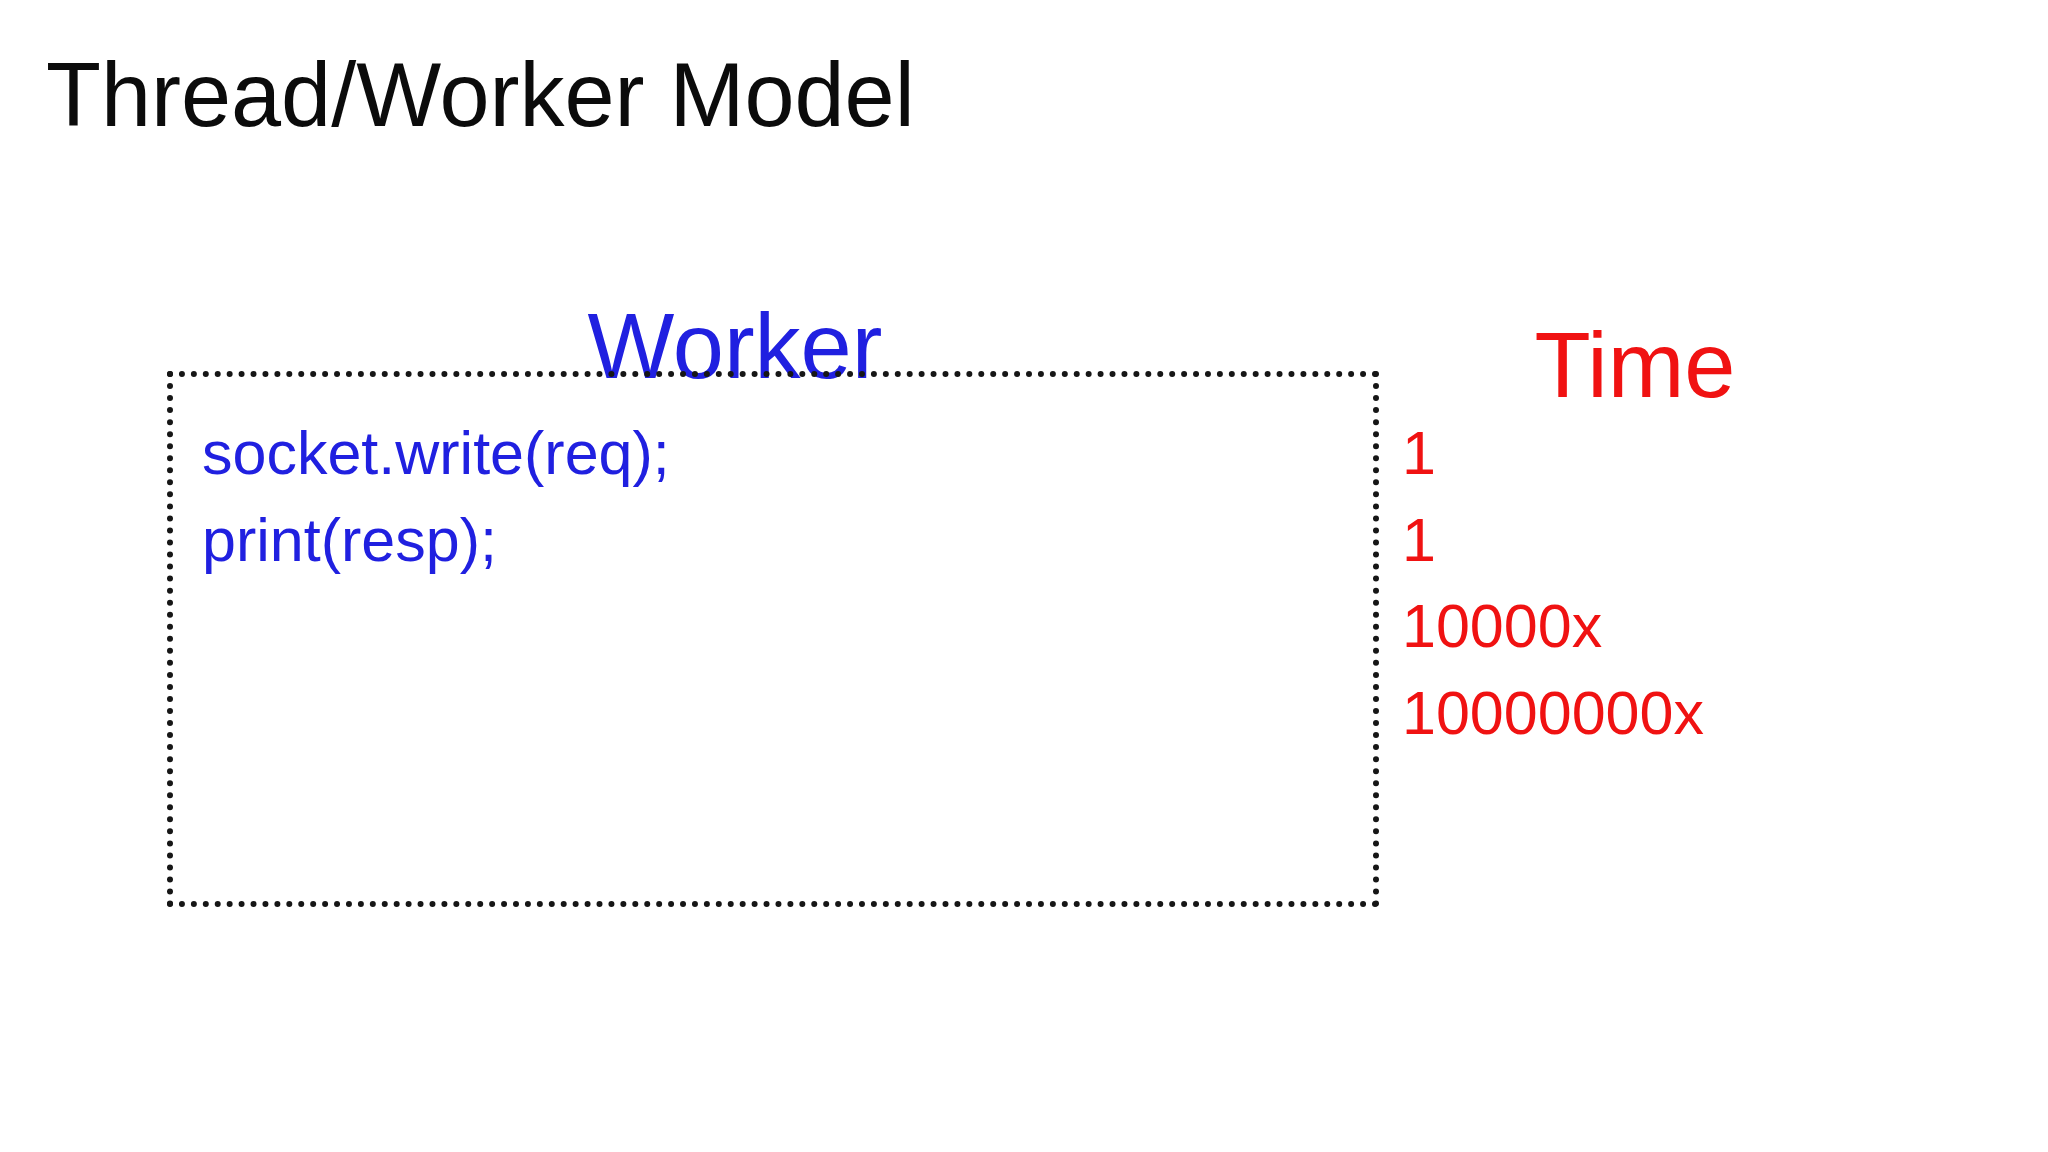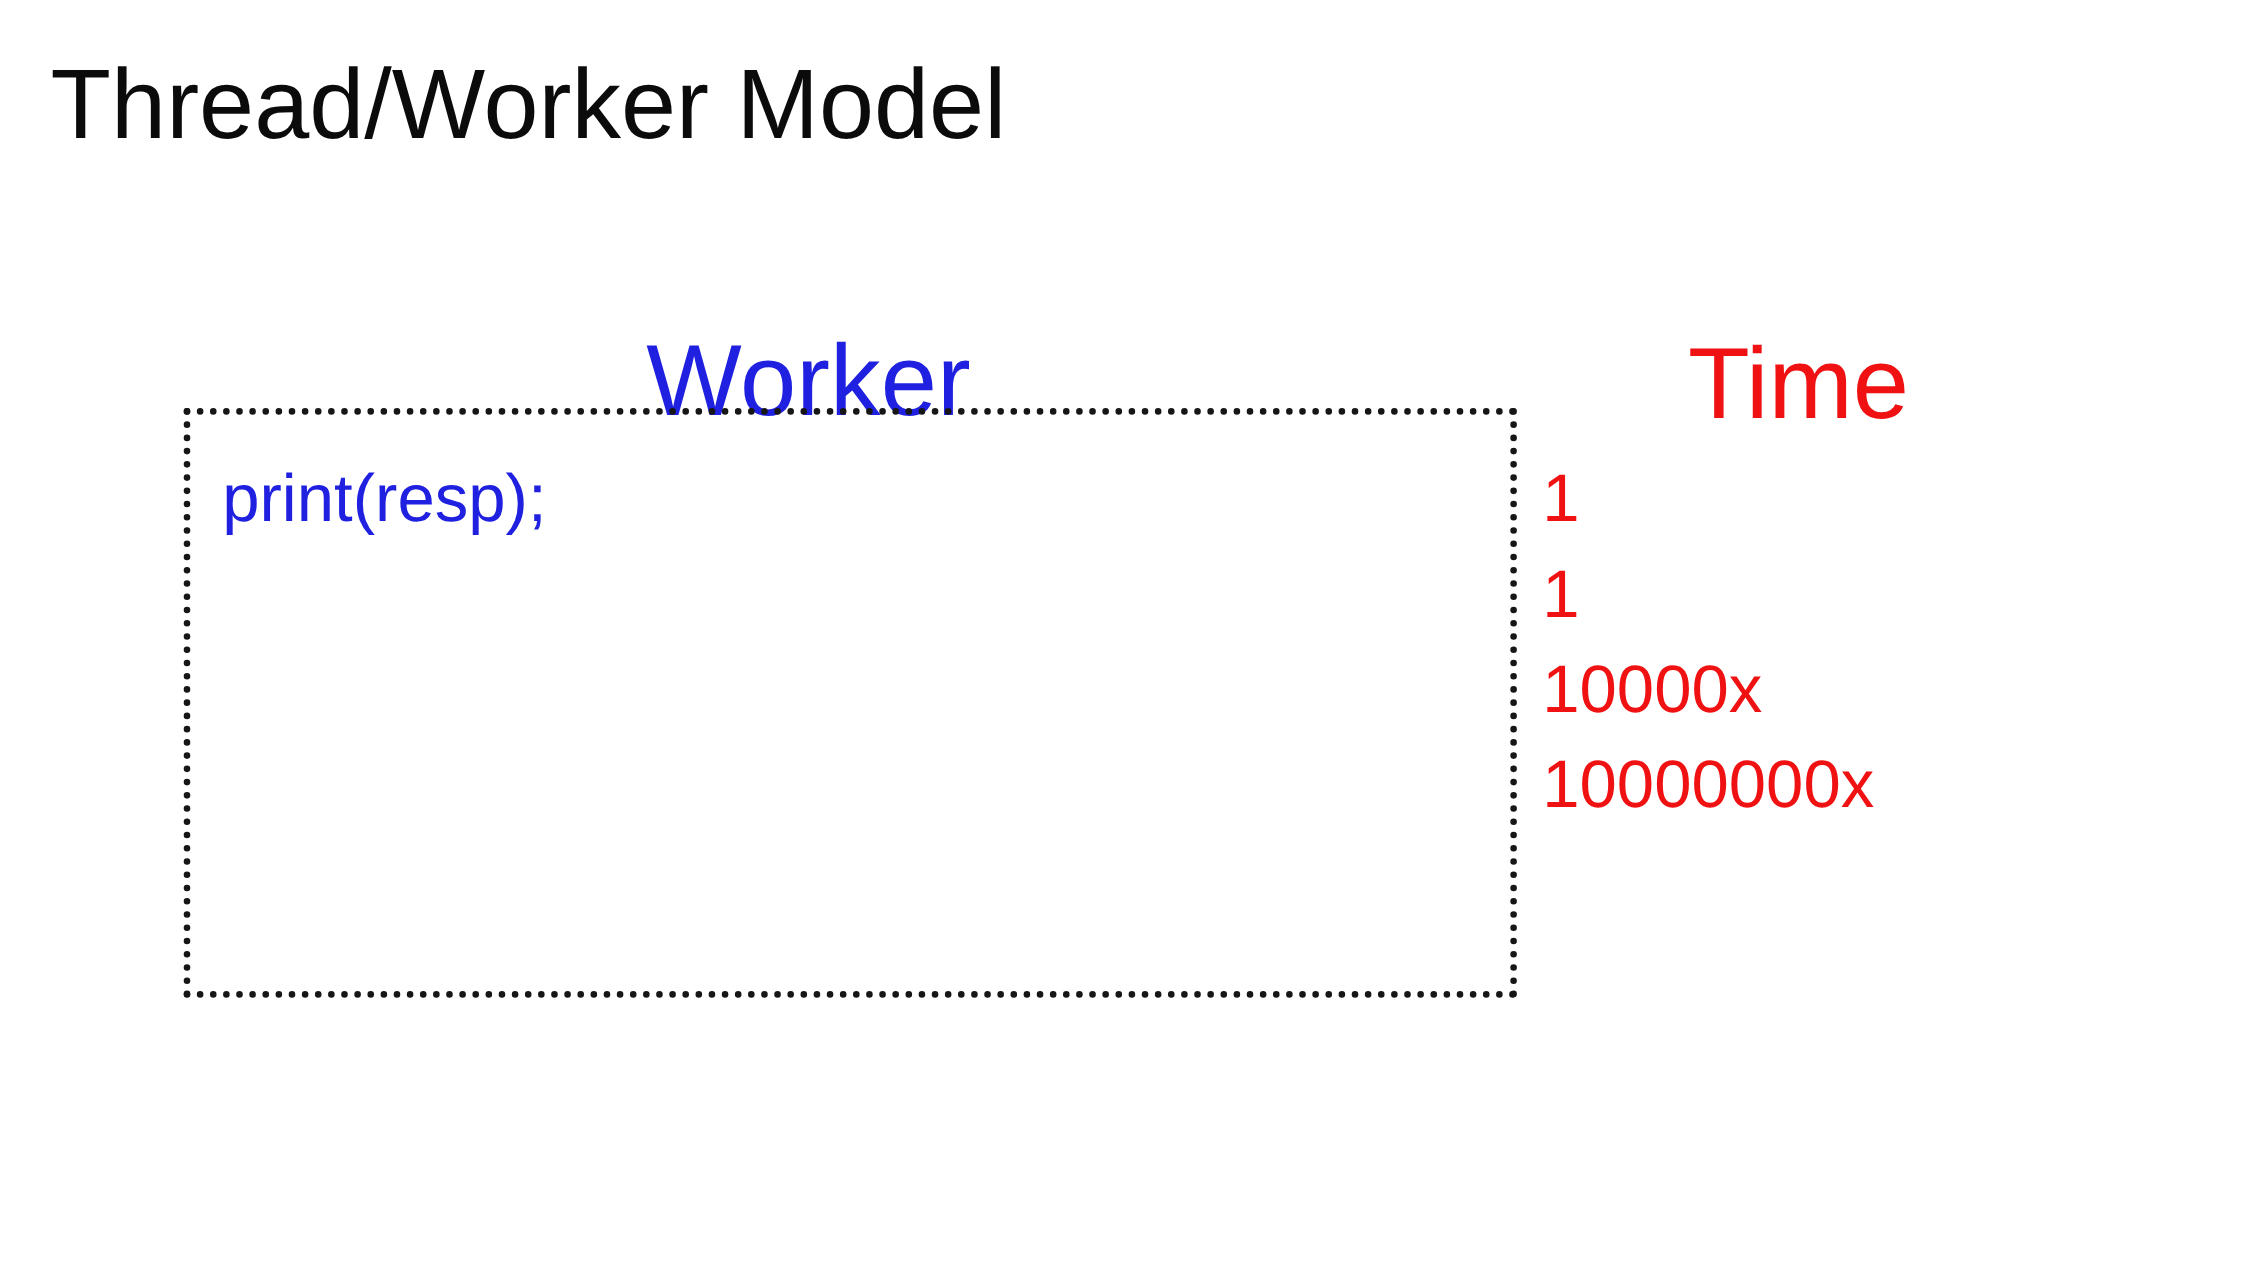--- a/index.html
+++ b/index.html
@@ -32,21 +32,21 @@
     line-height: 1;
     white-space: nowrap;
     margin-top: 31px;
   }
   .worker-header {
     left: 735px;
     color: #2020e0;
   }
   .time-header {
     left: 1635px;
-    top: 272px;
+    top: 288px;
     color: #f01212;
   }
   .code-box {
     position: absolute;
     left: 167px;
     top: 371px;
     width: 1200px;
     height: 524px;
     border: 6px dotted #161616;
     background: transparent;
@@ -77,20 +77,21 @@
 
   <div class="slide-title">Thread/Worker Model</div>
 
   <div class="col-header worker-header">Worker</div>
 
   <div class="col-header time-header">Time</div>
 
   <div class="code-box"></div>
 
   <div class="code-lines">
+    <div class="line">socket.write(req);</div>
     <div class="line">print(resp);</div>
   </div>
 
   <div class="time-values">
     <div class="line">1</div>
     <div class="line">1</div>
     <div class="line">10000x</div>
     <div class="line">10000000x</div>
   </div>
 

